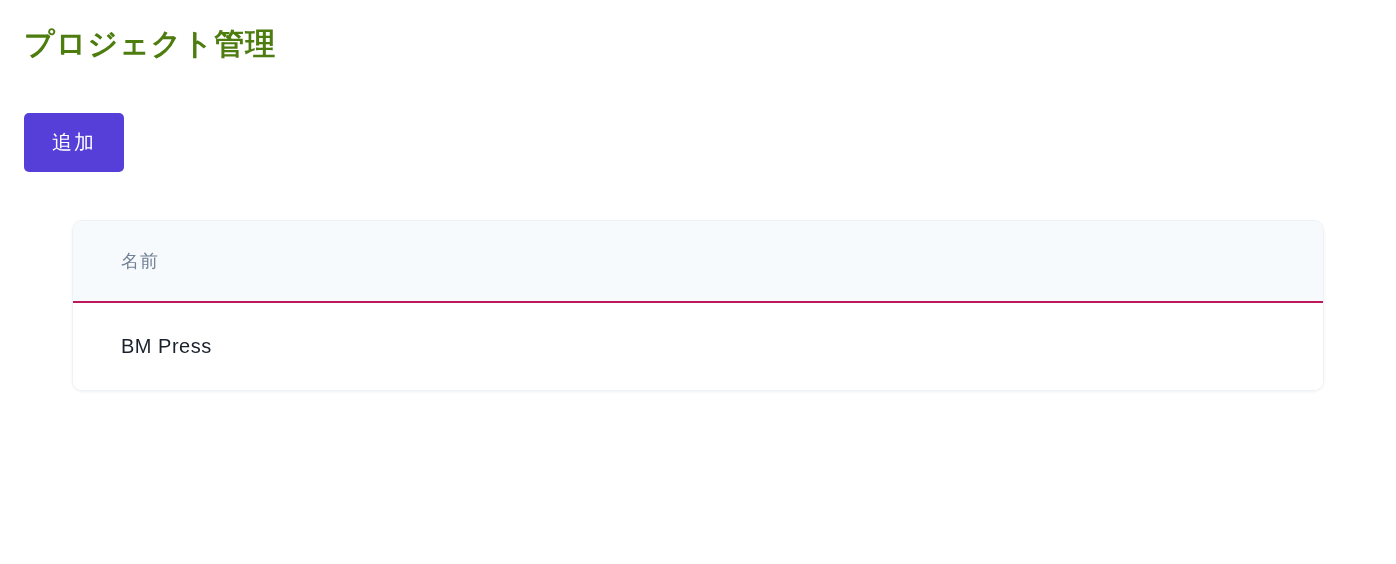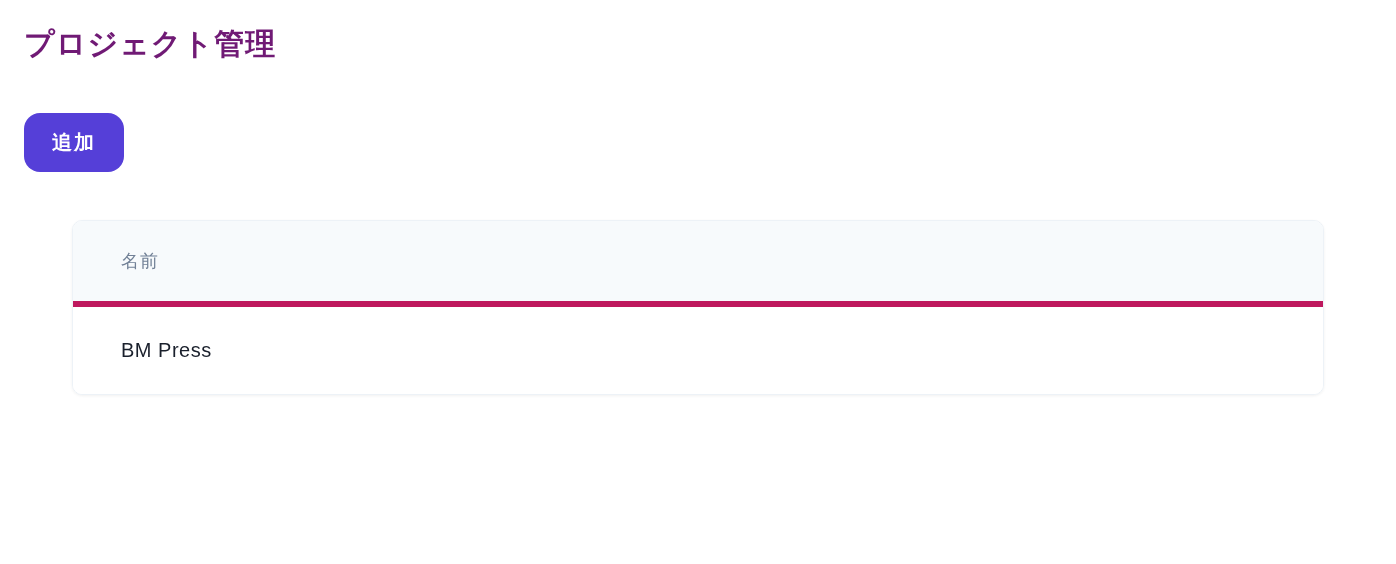--- a/index.html
+++ b/index.html
@@ -10,44 +10,44 @@
     body {
       font-family: -apple-system, BlinkMacSystemFont, "Segoe UI", "Hiragino Sans", "Hiragino Kaku Gothic ProN", Meiryo, sans-serif;
       background: #ffffff;
       color: #1a202c;
       padding: 24px;
       width: 1396px;
     }
     .page-title {
       font-size: 30px;
       font-weight: 700;
-      color: #701a75;
+      color: #4d7c0f;
       margin-bottom: 48px;
       letter-spacing: 1px;
     }
     .section-header {
       display: flex;
       justify-content: space-between;
       align-items: center;
       margin-bottom: 48px;
     }
     .section-title {
       font-size: 24px;
       font-weight: 700;
       color: #718096;
       letter-spacing: 1px;
     }
     .add-button {
       background: #553fd8;
       color: #ffffff;
       border: none;
-      border-radius: 16px;
+      border-radius: 5px;
       padding: 16px 28px;
       font-size: 20px;
-      font-weight: 700;
+      font-weight: 400;
       cursor: pointer;
       letter-spacing: 2px;
     }
     .table-container {
       margin-left: 48px;
       margin-right: 48px;
       border-radius: 10px;
       overflow: hidden;
       box-shadow: 0 1px 3px rgba(0,0,0,0.06);
       border: 1px solid #edf2f7;
@@ -58,21 +58,21 @@
     }
     .table-header-cell {
       font-size: 18px;
       color: #718096;
       font-weight: 500;
       letter-spacing: 1px;
     }
     .table-row {
       background: #ffffff;
       padding: 32px 48px;
-      border-top: 6px solid #be185d;
+      border-top: 2px solid #be185d;
       cursor: pointer;
     }
     .table-cell {
       font-size: 20px;
       color: #1a202c;
       font-weight: 500;
       letter-spacing: 0.5px;
     }
   </style>
 </head>

